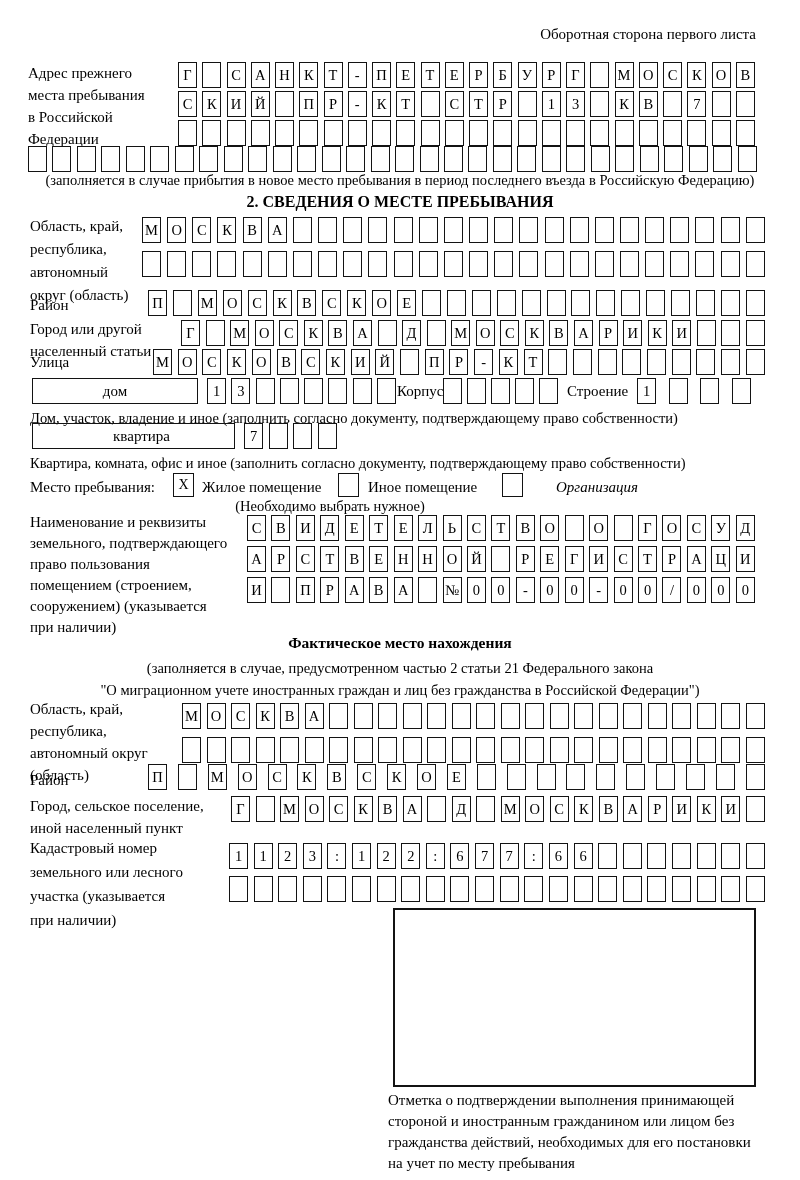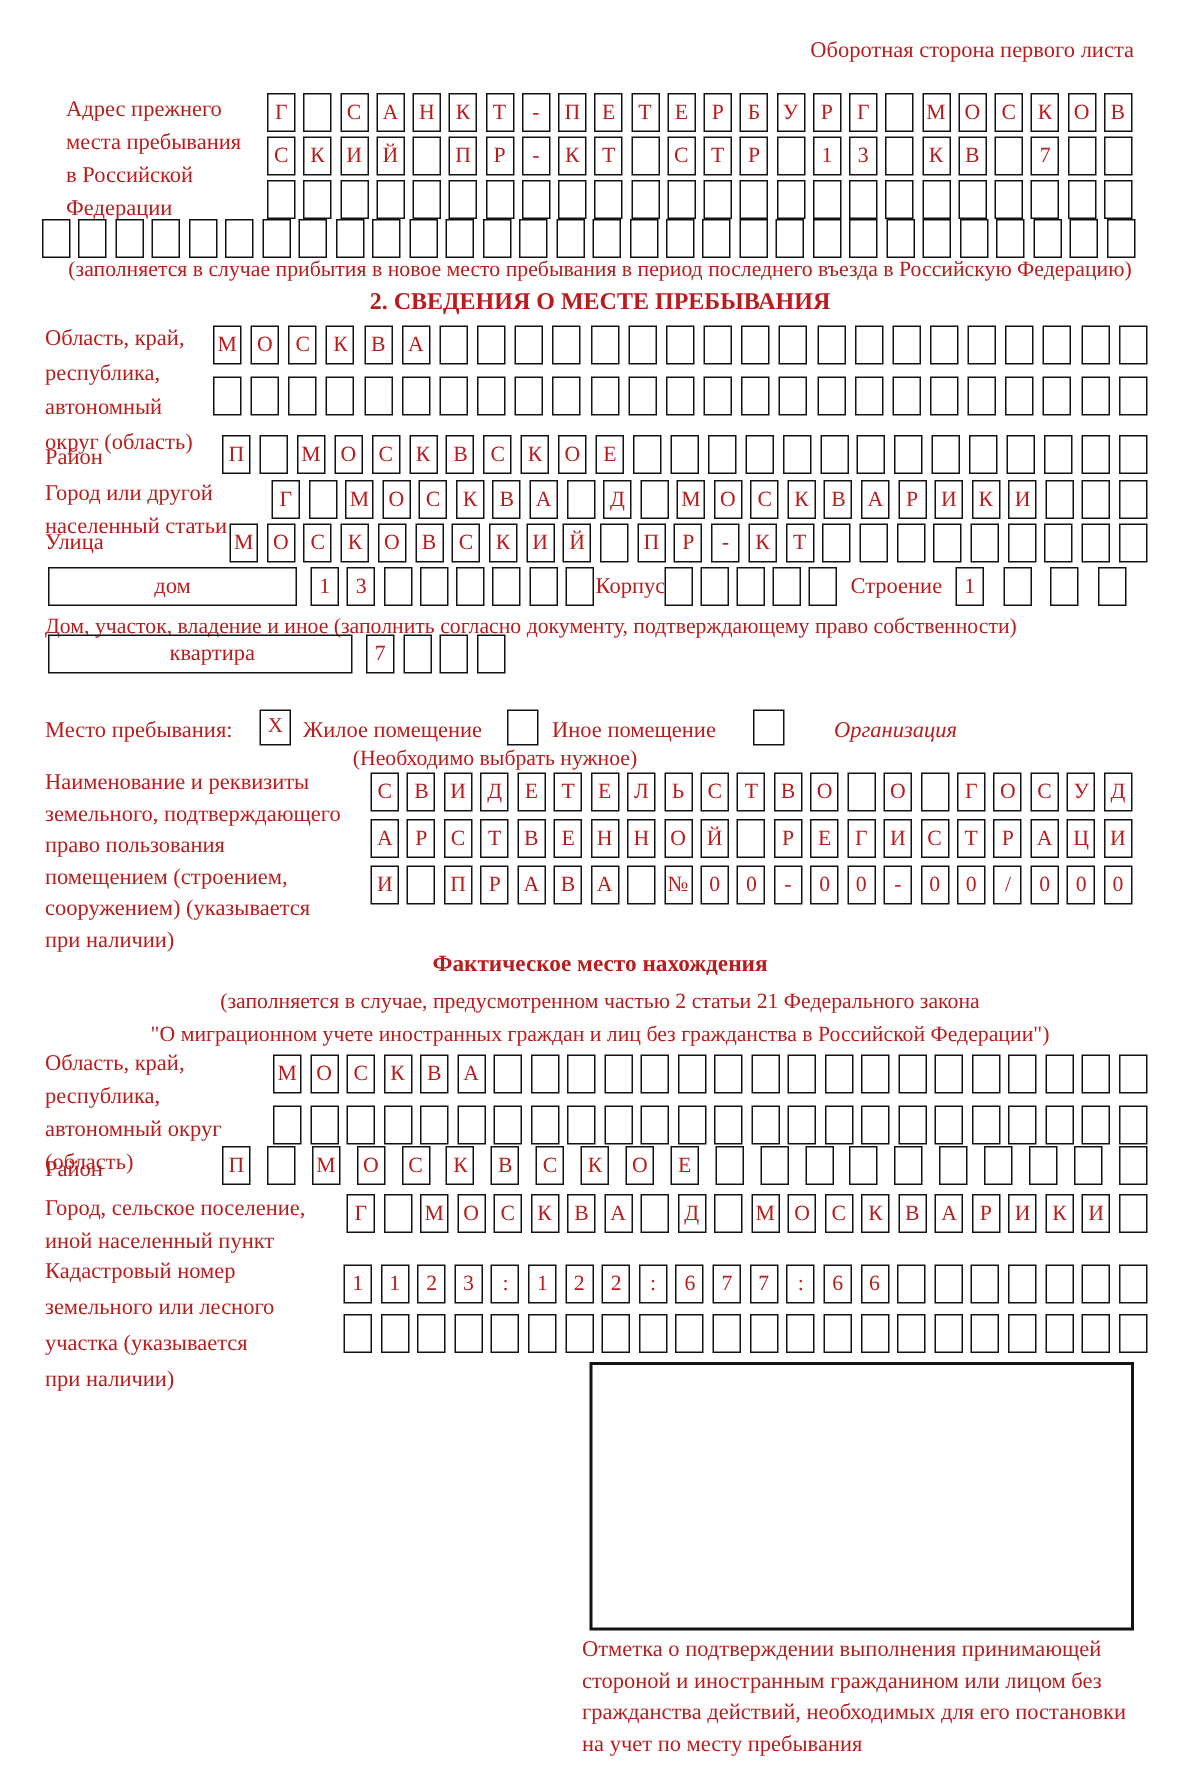--- a/index.html
+++ b/index.html
@@ -1,16 +1,16 @@
 <!DOCTYPE html>
 <html><head>
 <meta charset="utf-8">
 <style>
   html,body{margin:0;padding:0;background:#fff;}
-  .page{position:relative;width:800px;height:1180px;background:#fff;color:#b91c1c;
+  .page{position:relative;width:800px;height:1180px;background:#fff;color:#000000;
         font-family:"Liberation Serif",serif;overflow:hidden;}
   .lbl{position:absolute;font-size:15px;line-height:21px;}
   .lbl div{white-space:nowrap;}
   .cellrow{position:absolute;display:flex;justify-content:space-between;}
   .cell{box-sizing:border-box;width:19px;height:26px;border:1.6px solid #131313;
         display:flex;align-items:center;justify-content:center;
         font-size:14.5px;background:#fff;}
   .labelbox{position:absolute;box-sizing:border-box;height:26px;border:1.6px solid #131313;
         display:flex;align-items:center;justify-content:center;font-size:15px;}
   .checkbox{position:absolute;box-sizing:border-box;width:21px;height:24px;border:1.6px solid #131313;
@@ -21,21 +21,21 @@
   .stampbox{position:absolute;border:2px solid #131313;background:#fff;}
   .caption{position:absolute;font-size:15px;line-height:21px;text-align:left;}
 </style>
 </head>
 <body>
 
 <div class="page">
 
   <div class="lbl" style="left:400px;top:24px;width:356px;text-align:right;">Оборотная сторона первого листа</div>
 
-  <div class="lbl" style="left:44px;top:62px;line-height:22px;">
+  <div class="lbl" style="left:28px;top:62px;line-height:22px;">
       <div>Адрес прежнего</div>
       <div>места пребывания</div>
       <div>в Российской</div>
       <div>Федерации</div>
     </div>
   <div class="cellrow" style="left:178px;top:62px;width:577px;">
       <div class="cell">Г</div>
       <div class="cell"></div>
       <div class="cell">С</div>
       <div class="cell">А</div>
@@ -326,20 +326,21 @@
     </div>
   <div class="lbl" style="left:30px;top:408px;font-size:14.5px;">Дом, участок, владение и иное (заполнить согласно документу, подтверждающему право собственности)</div>
 
   <div class="labelbox" style="left:32px;top:423px;width:203px;padding-left:16px;">квартира</div>
   <div class="cellrow" style="left:244px;top:423px;width:93px;">
       <div class="cell">7</div>
       <div class="cell"></div>
       <div class="cell"></div>
       <div class="cell"></div>
     </div>
+  <div class="lbl" style="left:30px;top:453px;font-size:14.5px;">Квартира, комната, офис и иное (заполнить согласно документу, подтверждающему право собственности)</div>
 
   <div class="lbl" style="left:30px;top:477px;">Место пребывания:</div>
   <div class="checkbox" style="left:173px;top:473px;">X</div>
   <div class="lbl" style="left:202px;top:477px;">Жилое помещение</div>
   <div class="checkbox" style="left:338px;top:473px;"></div>
   <div class="lbl" style="left:368px;top:477px;">Иное помещение</div>
   <div class="checkbox" style="left:502px;top:473px;"></div>
   <div class="lbl" style="left:556px;top:477px;font-style:italic;">Организация</div>
   <div class="note" style="left:170px;top:498px;width:320px;">(Необходимо выбрать нужное)</div>
 

